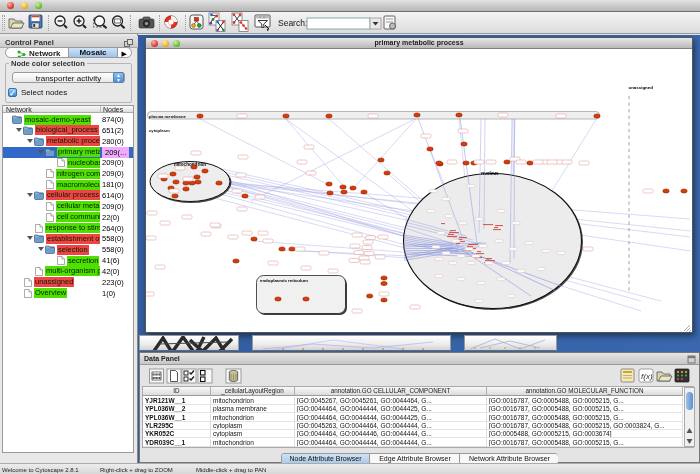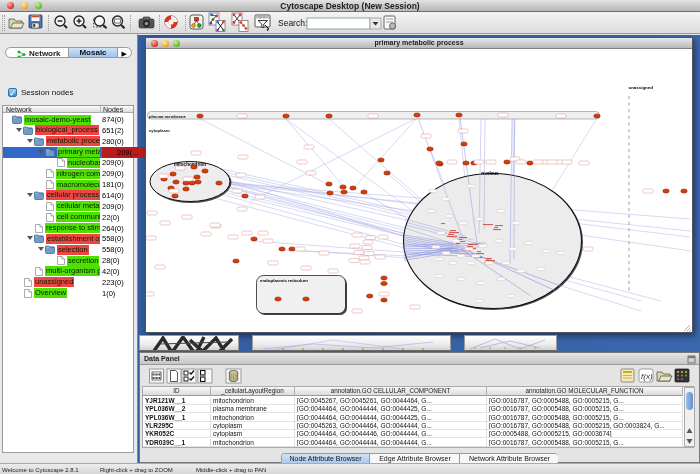--- a/index.html
+++ b/index.html
@@ -64,21 +64,20 @@
 .segb { position:absolute; top:0; height:10px; padding-top:1px; }
 
 #status { left:0; top:463px; width:700px; height:11px; background:linear-gradient(#ececec,#d8d8d8); border-top:1px solid #aaa; font-size:6px; color:#222; }
 svg text { font-family:"Liberation Sans",sans-serif; }
 </style>
 </head>
 <body>
 <div class="abs" id="desktop"></div>
 
 <div class="abs" id="titlebar">
-  <div class="abs t">Cytoscape Desktop (New Session)</div>
   <div class="abs light" style="left:7px;  background:radial-gradient(circle at 35% 30%,#ffb3a8,#e33e32 60%,#a02015);"></div>
   <div class="abs light" style="left:21px; background:radial-gradient(circle at 35% 30%,#ffe9a8,#efb632 60%,#b07c10);"></div>
   <div class="abs light" style="left:35px; background:radial-gradient(circle at 35% 30%,#c8f0a8,#6fc238 60%,#3f8a15);"></div>
 </div>
 
 <div class="abs" id="toolbar">
   <div class="abs tsep" style="left:2px"></div>
   <div class="abs tsep" style="left:4px"></div>
   <div class="abs tsep" style="left:48px"></div>
   <div class="abs tsep" style="left:130px"></div>
@@ -193,33 +192,45 @@
     <g transform="translate(384,4)">
       <rect x="0" y="0" width="11" height="13" rx="1" fill="#f8f8f8" stroke="#555" stroke-width="0.9"></rect>
       <line x1="2" y1="3" x2="9" y2="3" stroke="#888" stroke-width="0.8"></line>
       <line x1="2" y1="6" x2="9" y2="6" stroke="#888" stroke-width="0.8"></line>
       <circle cx="8.5" cy="10" r="3" fill="#bbb" stroke="#444" stroke-width="0.7"></circle>
     </g>
   </svg>
 </div>
 
 <div class="abs" id="cpanel">
+  <div class="abs ptitle">Control Panel
+    <svg class="abs" style="right:4px;top:3px" width="10" height="8">
+        <rect x="0.5" y="2.5" width="5" height="5" fill="none" stroke="#666" stroke-width="1"></rect>
+        <rect x="3.5" y="0.5" width="5" height="5" fill="#ddd" stroke="#666" stroke-width="1"></rect>
+      </svg>
+  </div>
   <div class="abs" id="tabgroup">
     <svg class="abs" style="left:11px;top:2px" width="9" height="9" viewBox="0 0 9 9">
       <circle cx="2" cy="2" r="1.5" fill="#2a2"></circle>
         <circle cx="7" cy="4.5" r="1.5" fill="#2a2"></circle>
         <circle cx="2" cy="7" r="1.5" fill="#2a2"></circle>
       <path d="M2 2 L7 4.5 L2 7" stroke="#2a2" stroke-width="0.8" fill="none"></path>
     </svg>
     <div class="abs" id="tab-net" style="left:23px;">Network</div>
     <div class="abs" id="tab-mosaic">Mosaic</div>
     <div class="abs" id="tab-arrow" style="">▶</div>
   </div>
+  <div class="abs" id="ncs">
+    <div class="abs lbl">Node color selection</div>
+    <div class="abs" id="combo">transporter activity
+      <div class="abs stepper">▲<br>▼</div>
+    </div>
+  </div>
   <div class="abs" id="cbx">✓</div>
-  <div class="abs" id="cbxl">Session nodes</div>
+  <div class="abs" id="cbxl">Select nodes</div>
   <div class="abs" id="tree">
     <div class="abs" id="treehdr">
         <span class="abs" style="left:3px;top:0px">Network</span>
         <span class="abs" style="left:100px;top:0px">Nodes</span>
       <span class="abs" style="left:97px;top:0;width:1px;height:7px;background:#bbb"></span>
       </div>
     <div id="rows">
         <div class="abs trow" style="top:8px;">
           <svg class="gic" style="left:9px" width="10" height="9" viewBox="0 0 10 9">
             <rect x="0.5" y="2" width="9" height="6.5" rx="1" fill="#6f9dc8" stroke="#3a5f85" stroke-width="0.7"></rect>
@@ -246,21 +257,21 @@
           <span class="nm bgr" style="left:43px;max-width:54px;overflow:hidden">metabolic process</span>
           <span class="vl">280(0)</span>
         </div>
         <div class="abs trow" style="top:40.55px;background:#3268c8;">
           <span class="arr" style="left:35px"></span>
           <svg class="gic" style="left:42px" width="10" height="9" viewBox="0 0 10 9">
             <rect x="0.5" y="2" width="9" height="6.5" rx="1" fill="#6f9dc8" stroke="#3a5f85" stroke-width="0.7"></rect>
             <path d="M0.5 3.5 L0.5 1.5 Q0.5 1 1 1 L4 1 L5 2.2 L9.5 2.2" fill="#8db4d8" stroke="#3a5f85" stroke-width="0.7"></path>
           </svg>
           <span class="nm bgg" style="left:54px;max-width:43px;overflow:hidden">primary metabo</span>
-          <span class="vl" style="background:#b91c1c;color:#000;padding:0 15px">209(...</span>
+          <span class="vl" style="background:#f0abfc;color:#000;padding:0 3px">209(...</span>
         </div>
         <div class="abs trow" style="top:51.4px;">
           <svg class="fic" style="left:54px" width="8" height="9" viewBox="0 0 8 9">
             <path d="M0.5 0.5 L5 0.5 L7.5 3 L7.5 8.5 L0.5 8.5 Z" fill="#fff" stroke="#888" stroke-width="0.7"></path>
             <path d="M5 0.5 L5 3 L7.5 3" fill="#eee" stroke="#888" stroke-width="0.7"></path>
           </svg>
           <span class="nm bgg" style="left:64px;max-width:33px;overflow:hidden">nucleobase-</span>
           <span class="vl">209(0)</span>
         </div>
         <div class="abs trow" style="top:62.25px;">
@@ -329,21 +340,21 @@
           </svg>
           <span class="nm bgr" style="left:54px;max-width:43px;overflow:hidden">selection</span>
           <span class="vl">558(0)</span>
         </div>
         <div class="abs trow" style="top:149.04999999999998px;">
           <svg class="fic" style="left:54px" width="8" height="9" viewBox="0 0 8 9">
             <path d="M0.5 0.5 L5 0.5 L7.5 3 L7.5 8.5 L0.5 8.5 Z" fill="#fff" stroke="#888" stroke-width="0.7"></path>
             <path d="M5 0.5 L5 3 L7.5 3" fill="#eee" stroke="#888" stroke-width="0.7"></path>
           </svg>
           <span class="nm bgg" style="left:64px;max-width:33px;overflow:hidden">secretion</span>
-          <span class="vl">28(0)</span>
+          <span class="vl">41(6)</span>
         </div>
         <div class="abs trow" style="top:159.9px;">
           <svg class="fic" style="left:32px" width="8" height="9" viewBox="0 0 8 9">
             <path d="M0.5 0.5 L5 0.5 L7.5 3 L7.5 8.5 L0.5 8.5 Z" fill="#fff" stroke="#888" stroke-width="0.7"></path>
             <path d="M5 0.5 L5 3 L7.5 3" fill="#eee" stroke="#888" stroke-width="0.7"></path>
           </svg>
           <span class="nm bgg" style="left:42px;max-width:55px;overflow:hidden">multi-organism pre</span>
           <span class="vl">42(0)</span>
         </div>
         <div class="abs trow" style="top:170.75px;">

